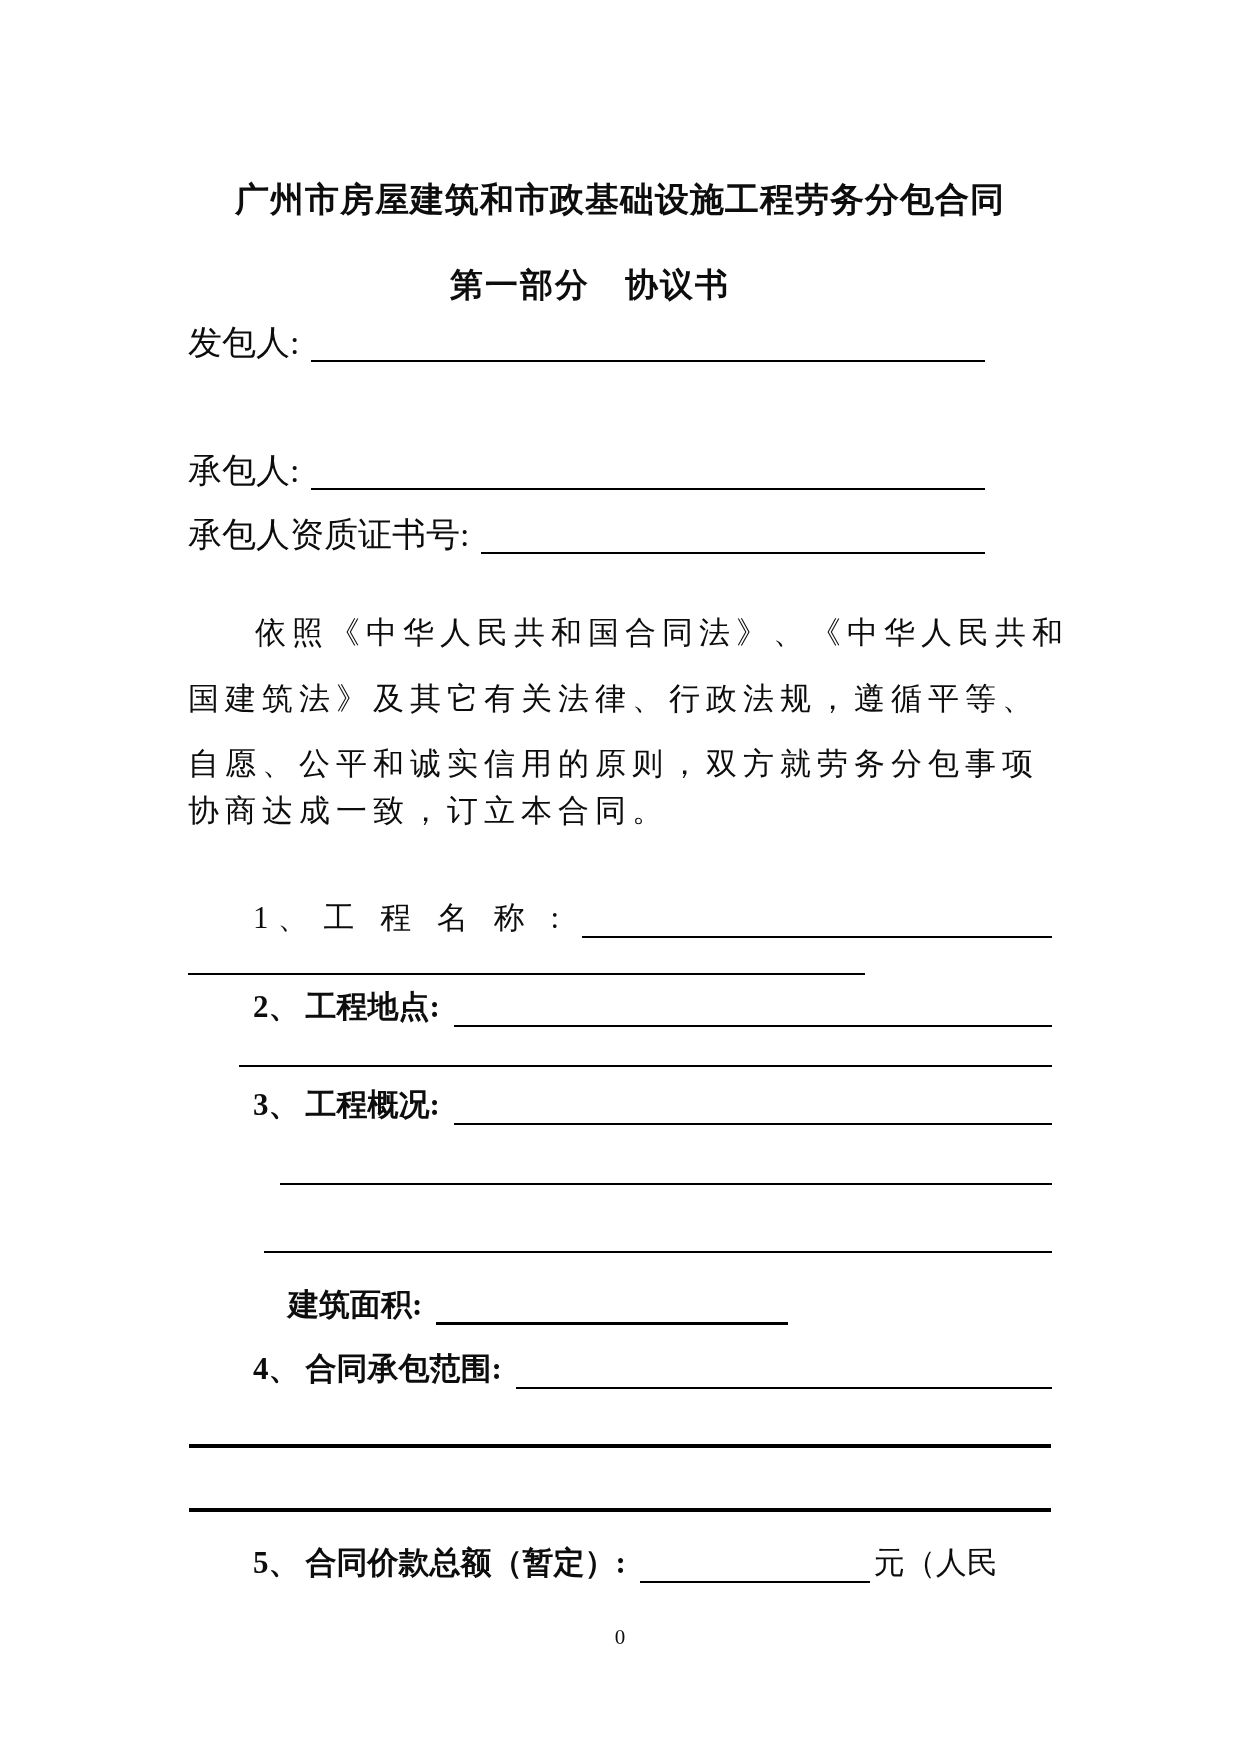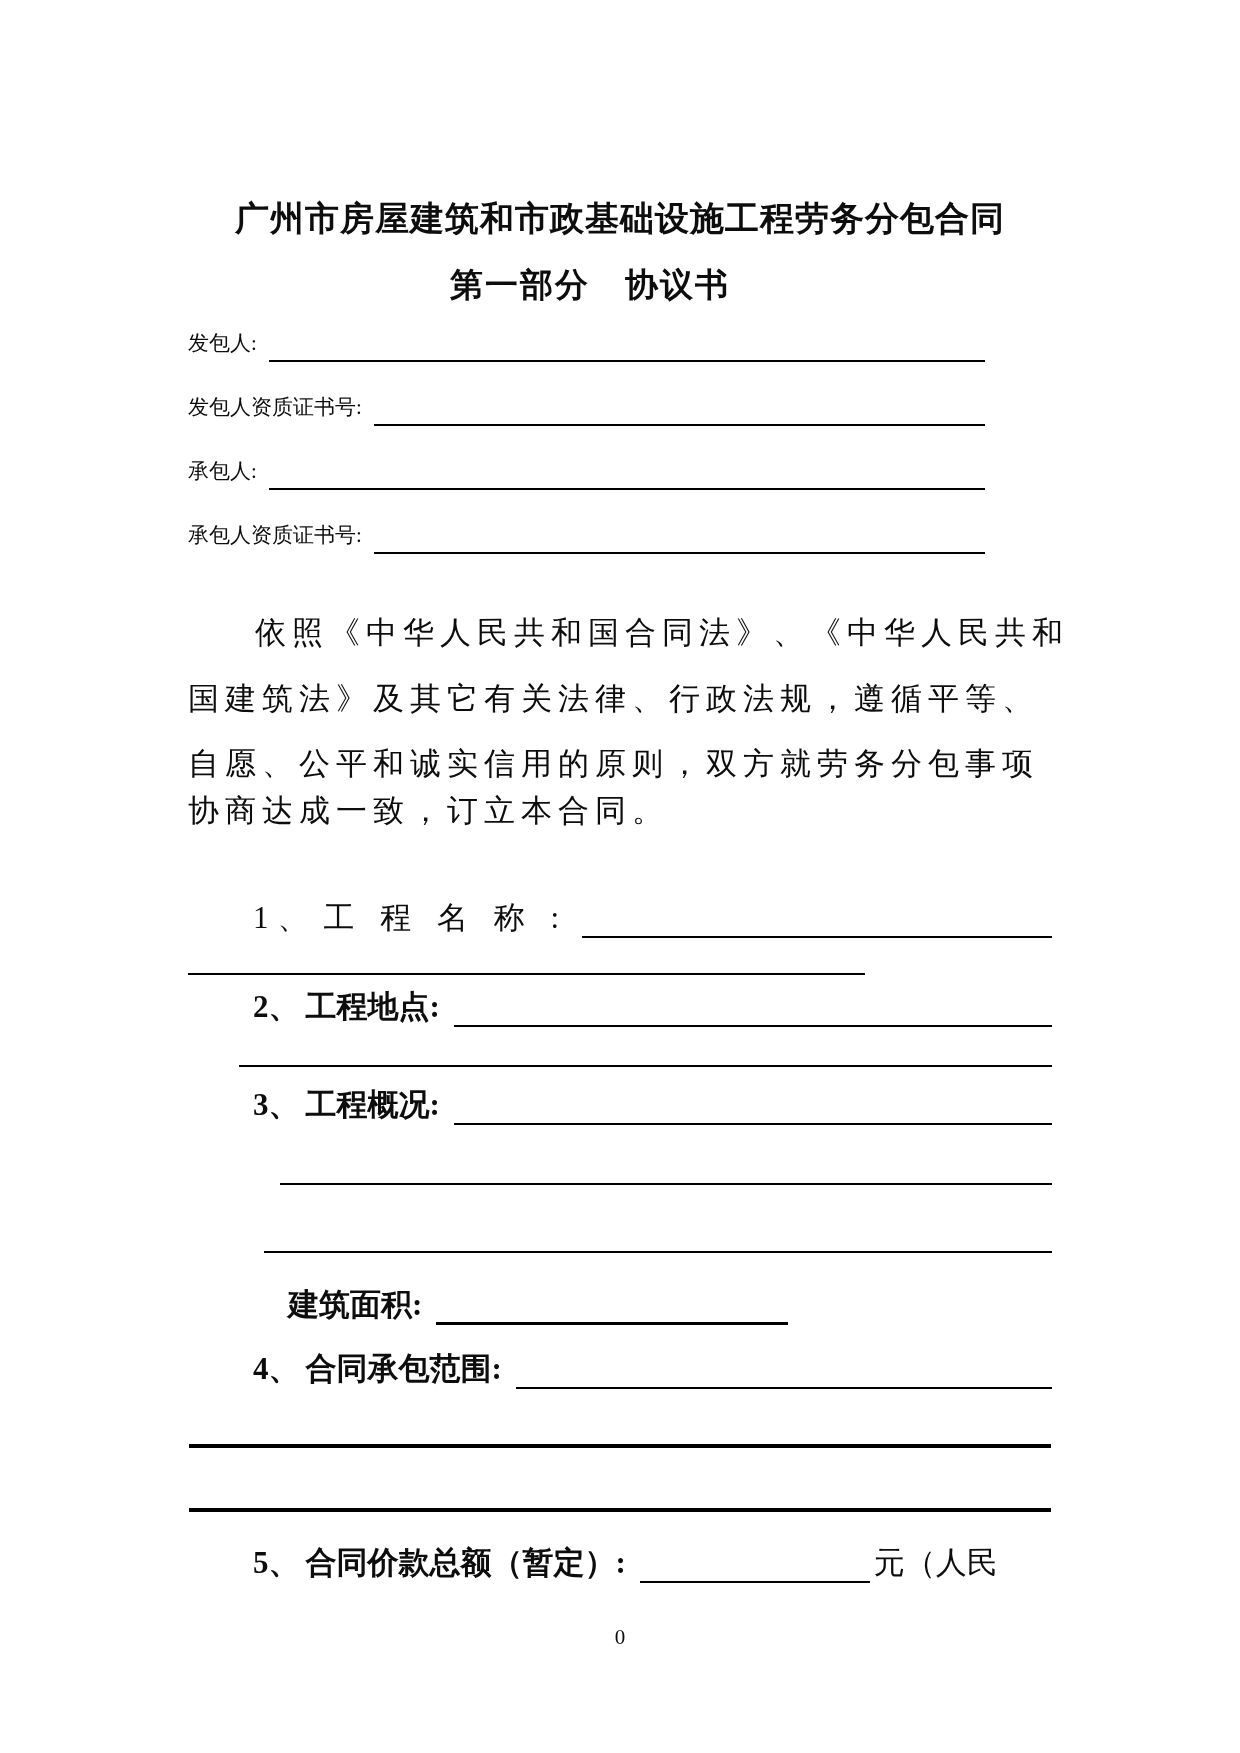--- a/index.html
+++ b/index.html
@@ -6,33 +6,33 @@
   .page{
     position:relative;
     width:1240px;height:1753px;
     background:#ffffff;
     overflow:hidden;
     font-family:"Liberation Serif","DejaVu Serif",serif;
     color:#0d0d0d;
   }
   .abs{position:absolute;}
   .doc-title{
-    left:0;width:1240px;top:195px;height:48px;
+    left:0;width:1240px;top:176px;height:48px;
     text-align:center;font-size:34px;font-weight:700;
     letter-spacing:1px;line-height:48px;
   }
   .doc-subtitle{
     left:0;width:1180px;top:262px;height:46px;
     text-align:center;font-size:33px;font-weight:700;
     letter-spacing:2px;line-height:46px;
   }
   .party-row{
     left:188px;width:797px;height:42px;
     display:flex;align-items:flex-end;
-    font-size:21px;line-height:42px;white-space:nowrap;
+    font-size:34px;line-height:42px;white-space:nowrap;
   }
   .party-row .lbl{flex:0 0 auto;padding-right:12px;}
   .fill{
     flex:1 1 auto;align-self:stretch;
     border-bottom:2px solid #000;
     margin-bottom:2px;
   }
   .para-line{
     left:188px;width:900px;height:44px;
     font-size:31px;letter-spacing:6px;line-height:44px;white-space:nowrap;
@@ -62,24 +62,20 @@
 </head>
 <body>
 
 <div class="page">
 
   <div class="abs doc-title">广州市房屋建筑和市政基础设施工程劳务分包合同</div>
   <div class="abs doc-subtitle">第一部分　协议书</div>
 
   <div class="abs party-row" style="top:322px;">
     <span class="lbl">发包人:</span>
-    <span class="fill"></span>
-  </div>
-  <div class="abs party-row" style="top:386px;">
-    <span class="lbl">发包人资质证书号:</span>
     <span class="fill"></span>
   </div>
   <div class="abs party-row" style="top:450px;">
     <span class="lbl">承包人:</span>
     <span class="fill"></span>
   </div>
   <div class="abs party-row" style="top:514px;">
     <span class="lbl">承包人资质证书号:</span>
     <span class="fill"></span>
   </div>

